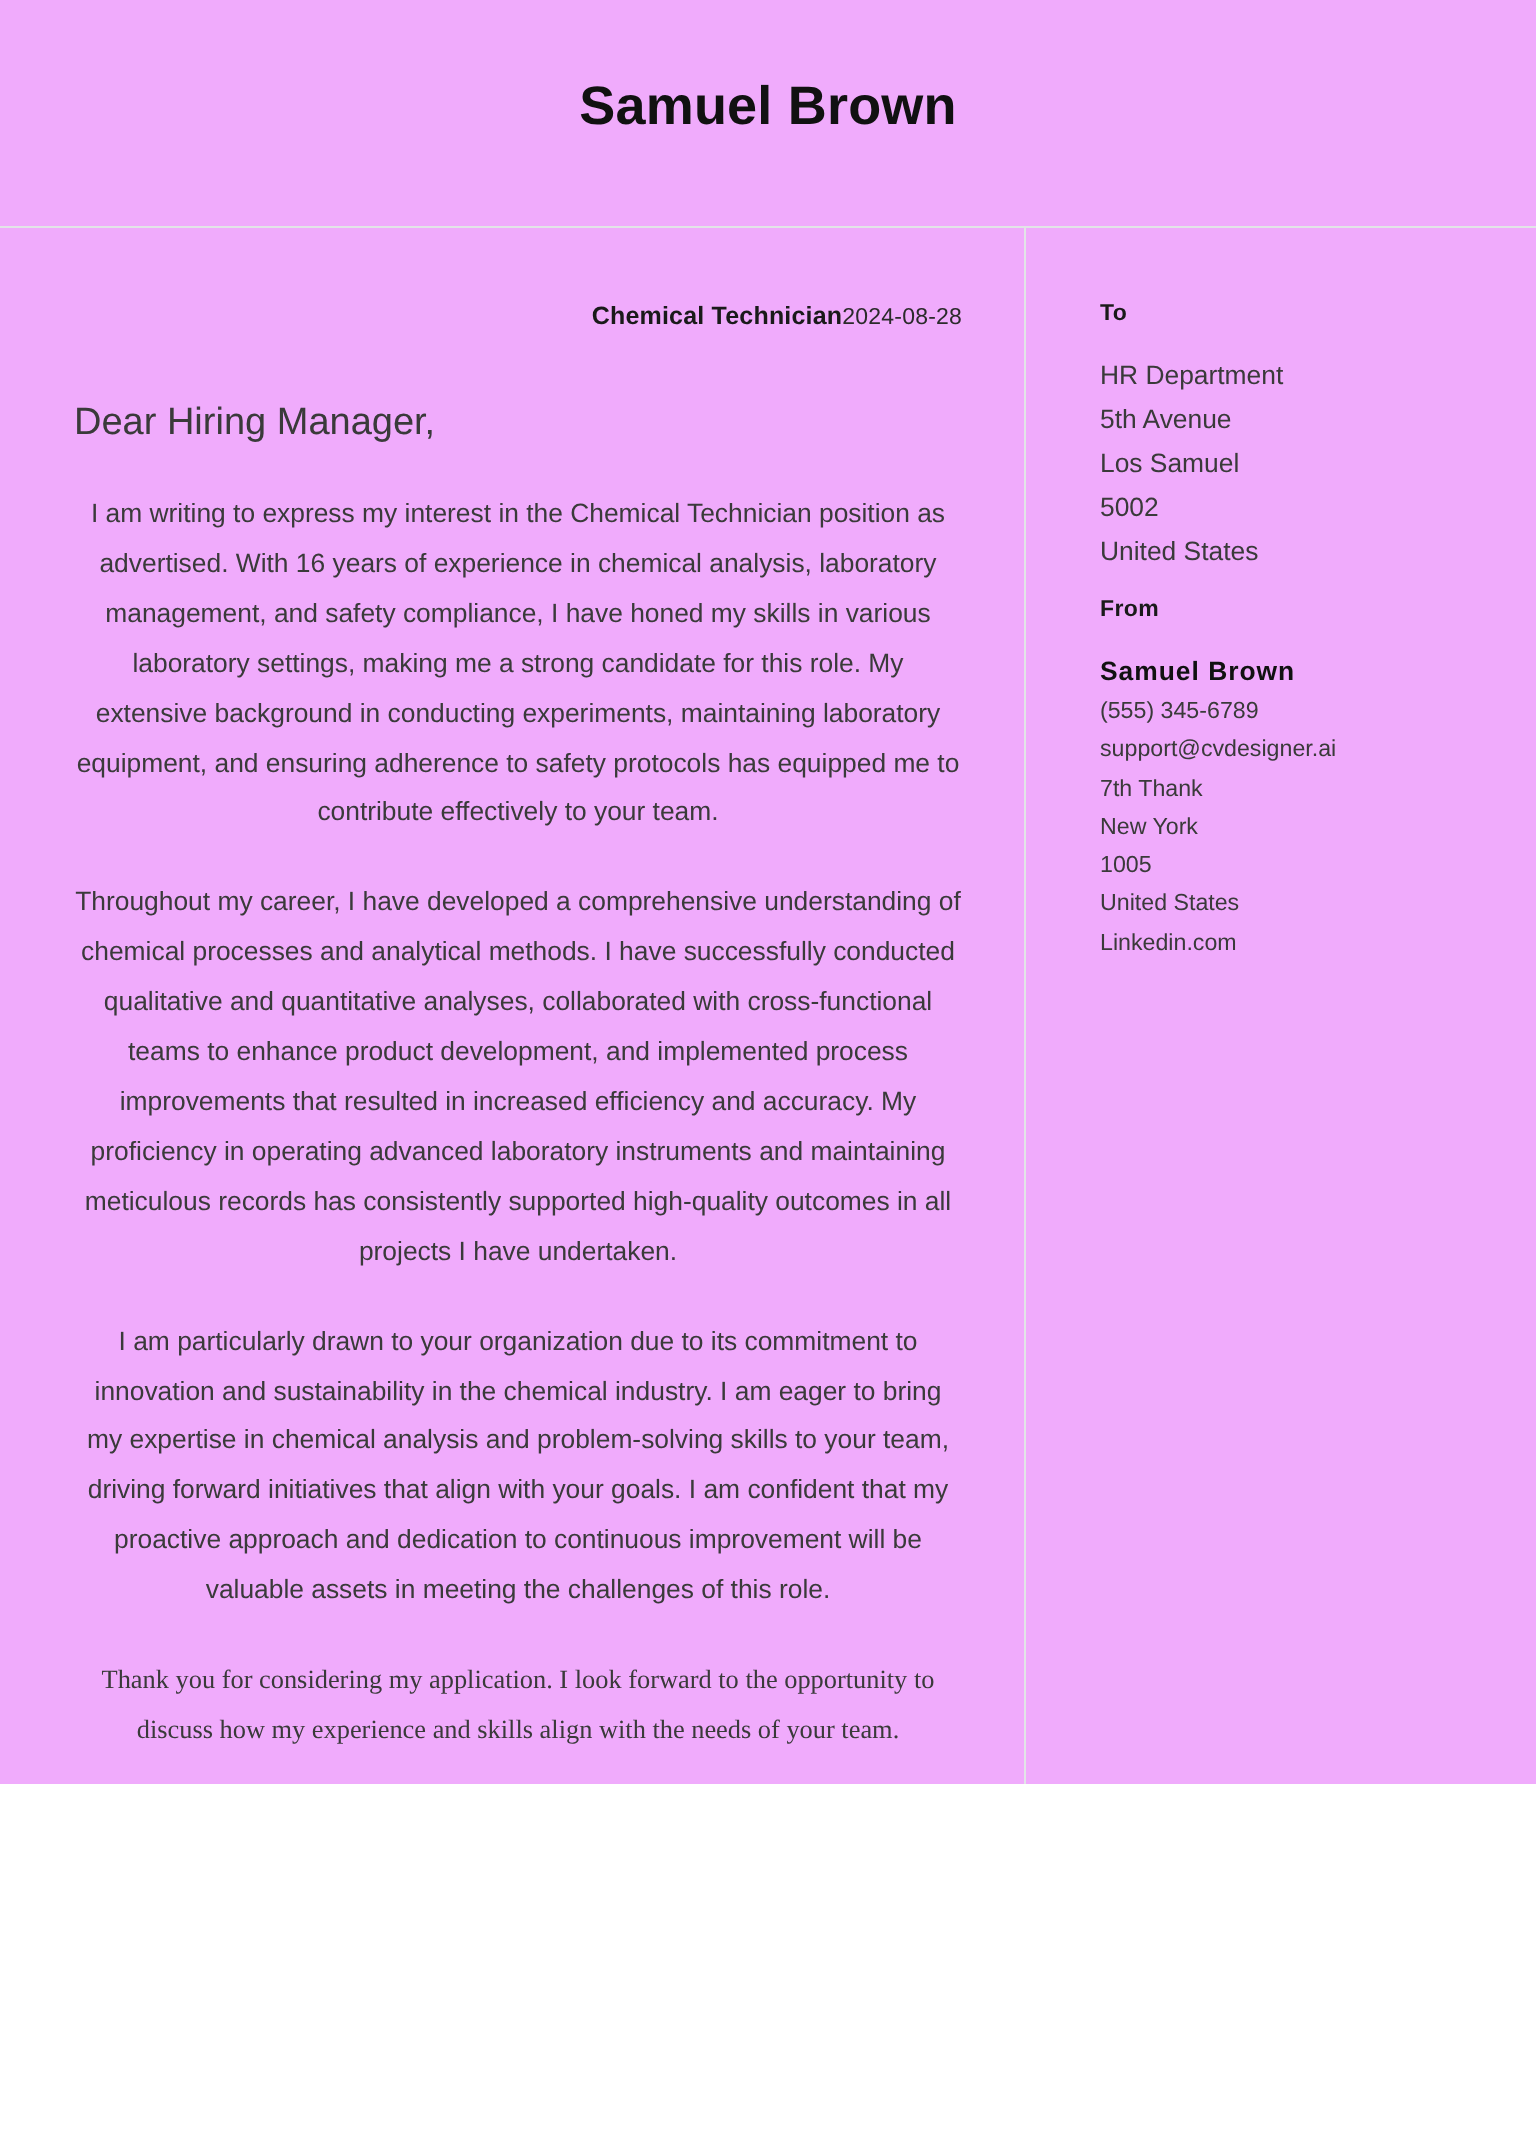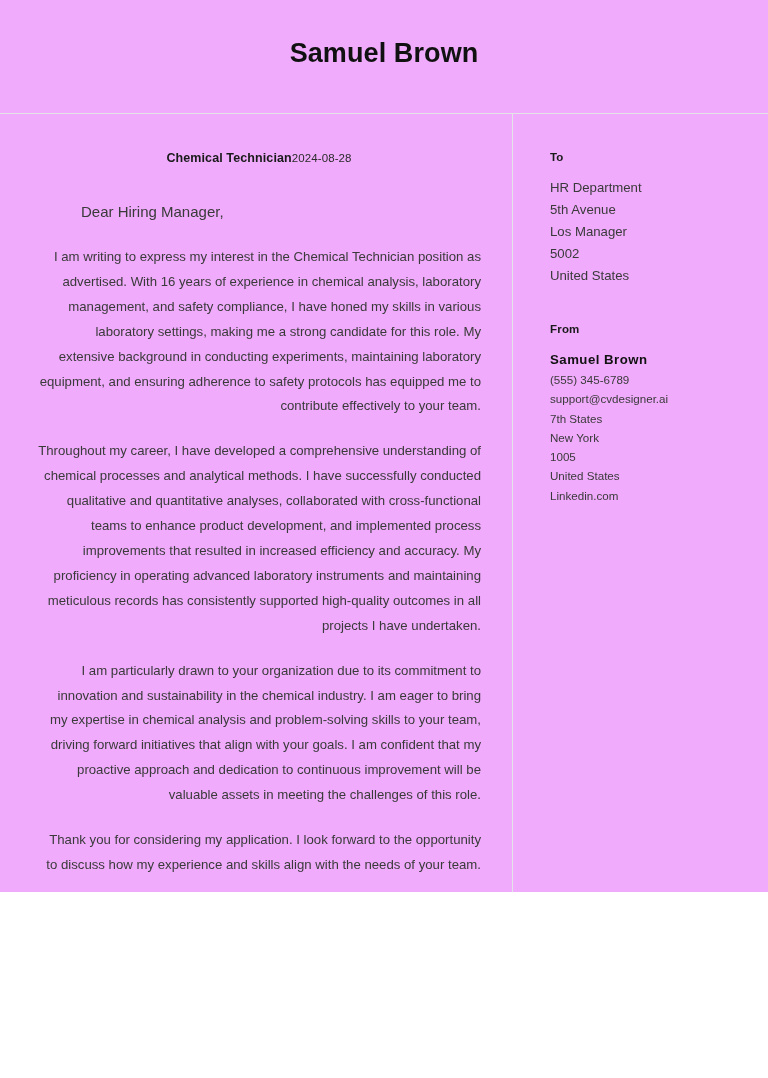--- a/index.html
+++ b/index.html
@@ -63,51 +63,50 @@
     left: 0;
     top: 0;
     width: 1px;
     height: 861px;
     background: #e2e4e7;
   }
 
   
   .meta-row {
     display: flex;
-    justify-content: center;
+    justify-content: flex-end;
     align-items: baseline;
     margin-bottom: 37px;
   }
   .job-title {
     font-size: 12.5px;
     font-weight: bold;
     color: #1a1a1a;
     letter-spacing: 0.1px;
   }
   .letter-date {
     font-size: 11.5px;
     color: #2b2b2b;
     letter-spacing: 0.1px;
   }
 
   .salutation {
-    font-size: 15px;
+    font-size: 19px;
     line-height: 20px;
     color: #3a3a3a;
     margin-bottom: 23px;
-    margin-left: 44px;
   }
   .para {
     font-size: 13.2px;
     line-height: 24.9px;
     color: #3a3a3a;
     margin: 0 0 20px 0;
-    text-align: right;
-  }
-  .para:last-of-type { margin-bottom: 16px; }
+    text-align: center;
+  }
+  .para:last-of-type { margin-bottom: 16px; font-family: Liberation Serif, serif; }
 
   .closing {
     margin-top: 37px;
   }
   .closing-line {
     font-size: 13.2px;
     line-height: 21px;
     color: #3a3a3a;
     text-align: center;
   }
@@ -121,21 +120,21 @@
   }
 
   
   .side-label {
     font-size: 11.5px;
     font-weight: bold;
     color: #1a1a1a;
     margin-bottom: 14px;
     letter-spacing: 0.2px;
   }
-  .side-block { margin-bottom: 36px; }
+  .side-block { margin-bottom: 12px; }
   .side-block:last-child { margin-bottom: 0; }
 
   .recipient-name {
     font-size: 13.5px;
     font-weight: bold;
     color: #111111;
     letter-spacing: 0.5px;
     line-height: 22px;
   }
   .to-line {
@@ -189,31 +188,31 @@
 
     </div>
 
     <div class="side-col">
       <div class="divider"></div>
 
       <div class="side-block">
         <div class="side-label">To</div>
         <div class="to-line">HR Department</div>
         <div class="to-line">5th Avenue</div>
-        <div class="to-line">Los Manager</div>
+        <div class="to-line">Los Samuel</div>
         <div class="to-line">5002</div>
         <div class="to-line">United States</div>
       </div>
 
       <div class="side-block">
         <div class="side-label">From</div>
         <div class="sender-name">Samuel Brown</div>
         <div class="from-line">(555) 345-6789</div>
         <div class="from-line">support@cvdesigner.ai</div>
-        <div class="from-line">7th States</div>
+        <div class="from-line">7th Thank</div>
         <div class="from-line">New York</div>
         <div class="from-line">1005</div>
         <div class="from-line">United States</div>
         <div class="from-line">Linkedin.com</div>
       </div>
 
     </div>
   </div>
 
 </div>

